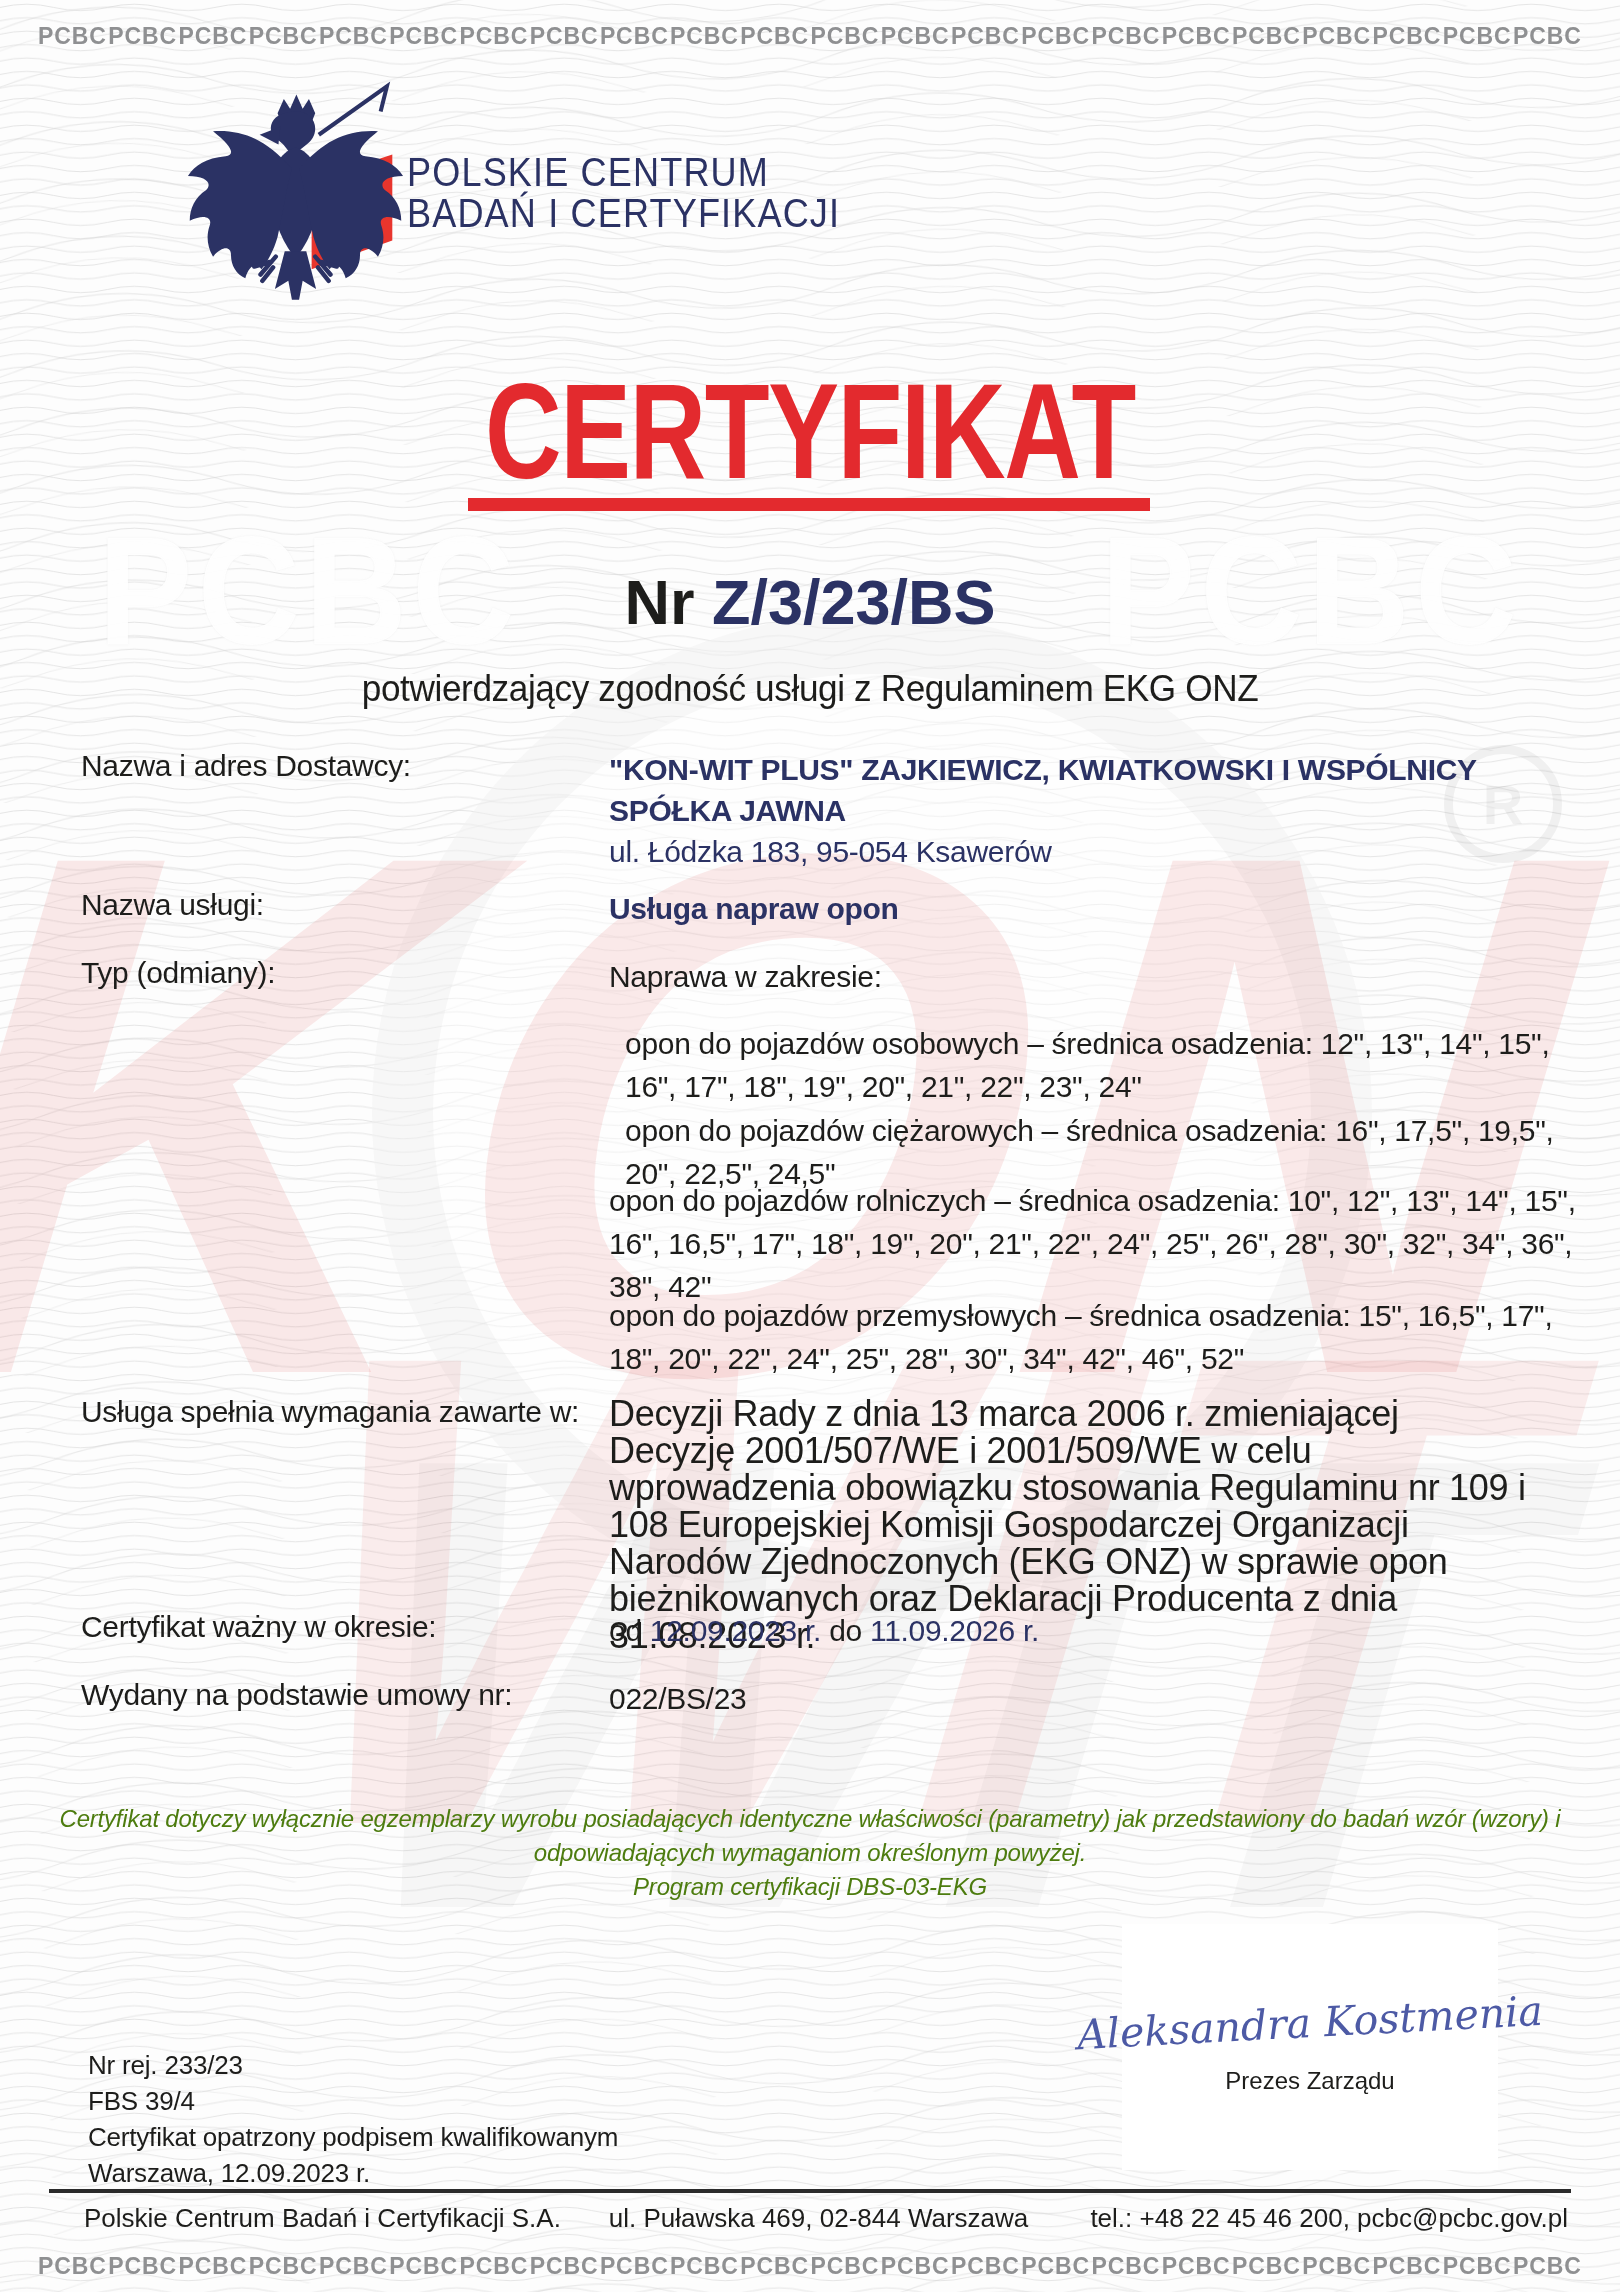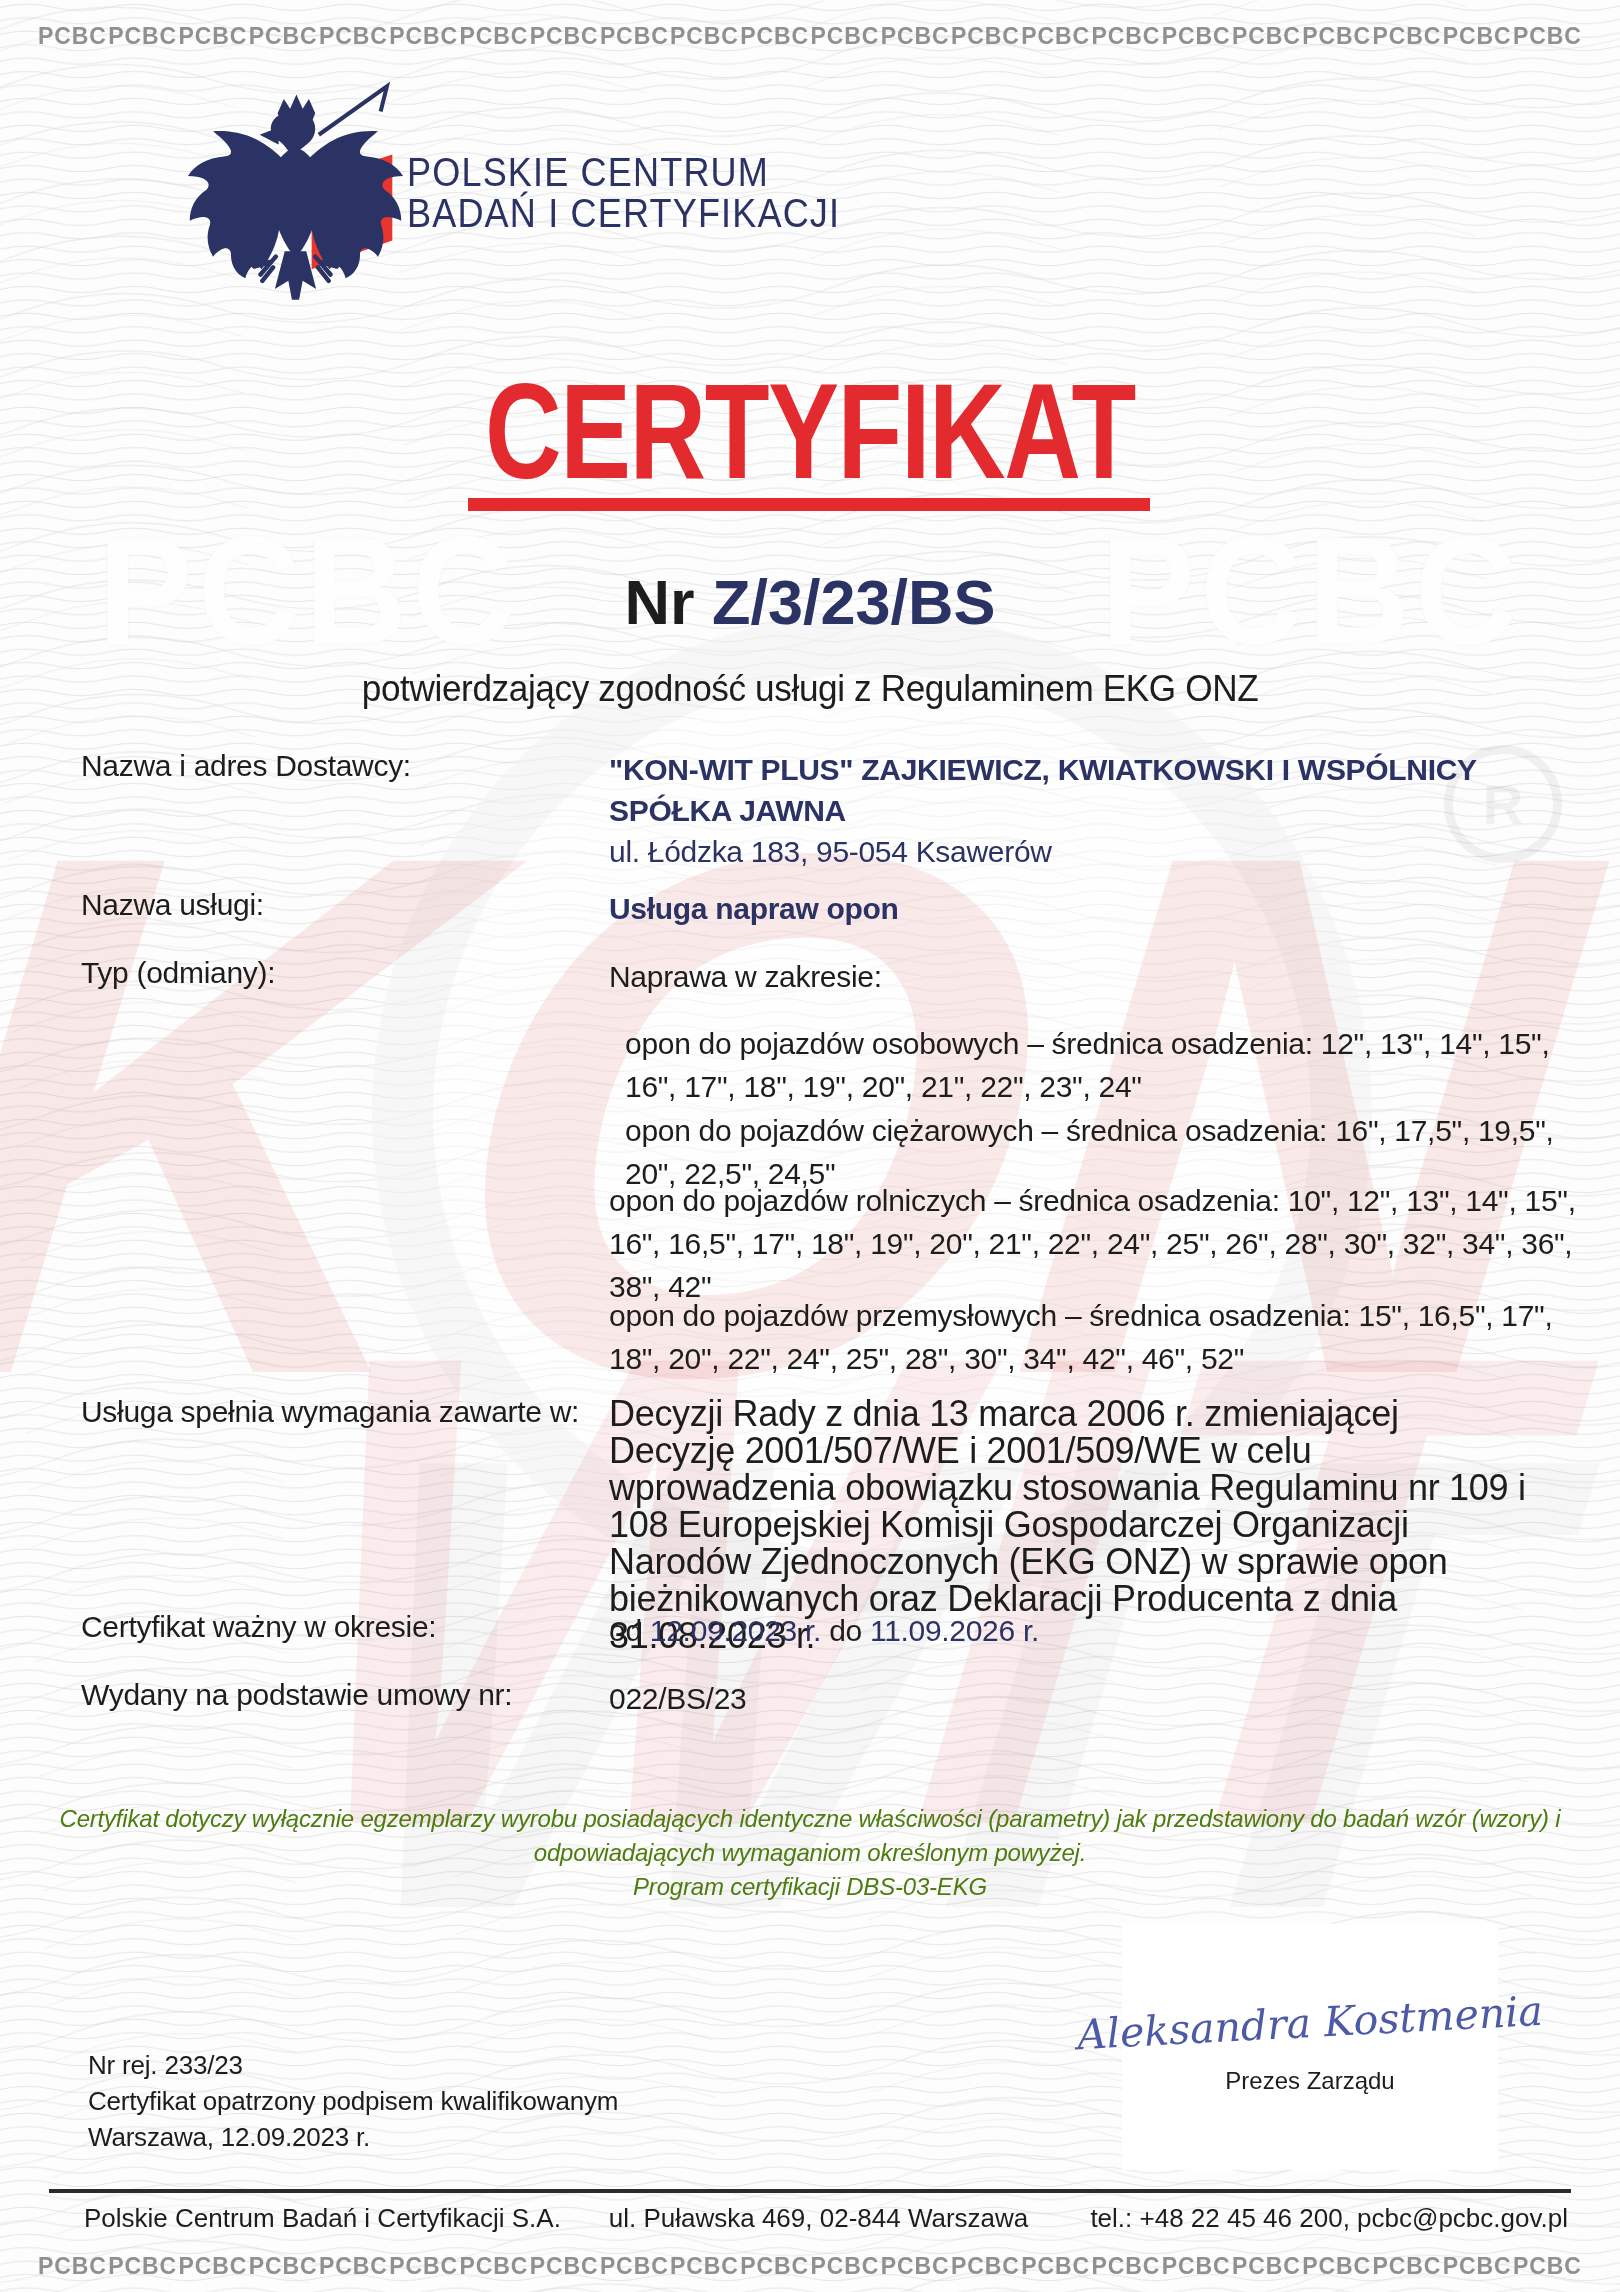--- a/index.html
+++ b/index.html
@@ -258,20 +258,21 @@
     <div class="program">Program certyfikacji DBS-03-EKG</div>
   </div>
 
   <div class="sig-box">
     <div class="sig-hand">Aleksandra Kostmenia</div>
     <div class="sig-role">Prezes Zarządu</div>
   </div>
 
   <div class="registry">
     <div>Nr rej. 233/23</div>
+    <div>FBS 39/4</div>
     <div>Certyfikat opatrzony podpisem kwalifikowanym</div>
     <div>Warszawa, 12.09.2023 r.</div>
   </div>
 
   <div class="footer-line"></div>
   <div class="footer">
     <span class="f-left">Polskie Centrum Badań i Certyfikacji S.A.</span>
     <span class="f-center">ul. Puławska 469, 02-844 Warszawa</span>
     <span class="f-right">tel.: +48 22 45 46 200, pcbc@pcbc.gov.pl</span>
   </div>

